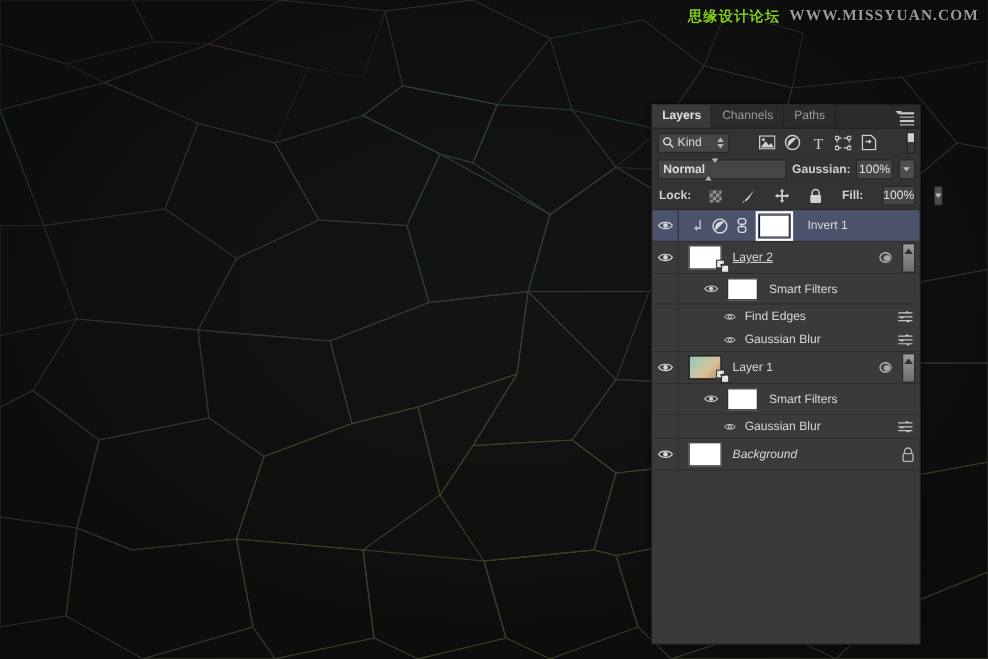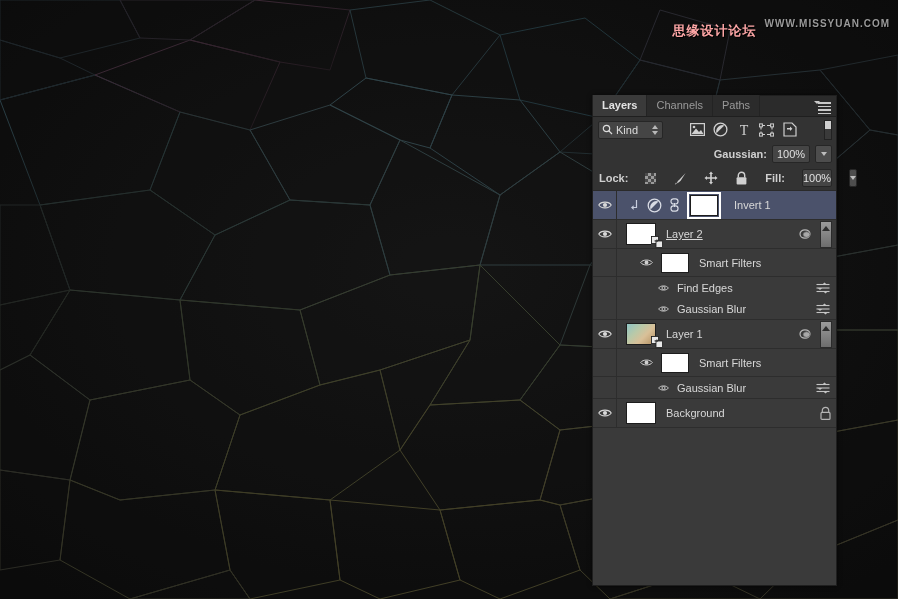--- a/index.html
+++ b/index.html
@@ -19,27 +19,26 @@
 
   
   #watermark {
     position: absolute; top: 6px; right: 8px;
     display: flex; align-items: center; gap: 8px;
     z-index: 5; user-select: none;
   }
   #watermark .wm-cn {
     font-family: "DejaVu Sans", sans-serif;
     font-size: 13px; font-weight: bold; letter-spacing: 1px;
-    color: #fca5a5;
+    color: #84cc16;
     text-shadow: 1px 1px 0 #000;
-    margin-top: 16px;
   }
   #watermark .wm-url {
-    font-family: Liberation Sans, sans-serif;
-    font-size: 10px; font-weight: bold; letter-spacing: 1px;
+    font-family: Liberation Serif, serif;
+    font-size: 14px; font-weight: bold; letter-spacing: 1px;
     color: #9a9a9a;
     text-shadow: 1px 1px 0 #000;
   }
 
   
   #layers-panel {
     position: absolute; left: 592px; top: 95px;
     width: 245px; height: 491px;
     background: #333333;
     border: 1px solid #1f1f1f;
@@ -219,21 +218,21 @@
   .so-badge {
     position: absolute; right: -7px; bottom: -3px;
     width: 12px; height: 12px;
   }
 
   .lname {
     margin-left: 10px; font-size: 11px; color: #d8d8d8;
     white-space: nowrap;
   }
   .lname.underline { text-decoration: underline; }
-  .lname.italic { }
+  .lname.italic { font-style: italic; }
   .lrow .right-icons {
     margin-left: auto; display: flex; align-items: center; gap: 6px;
     padding-right: 4px; height: 100%;
   }
   .fx-ic { width: 16px; height: 16px; display:flex; align-items:center; justify-content:center; cursor: pointer;}
   .collapse-tri {
     width: 12px; height: 27px;
     background: linear-gradient(#9b9b9b, #6d6d6d);
     border: 1px solid #2b2b2b;
     display: flex; align-items: flex-start; justify-content: center;
@@ -416,20 +415,26 @@
         <svg width="14" height="15" viewBox="0 0 14 15">
           <path d="M1 1 H9 L13 5 V14 H1 Z" fill="none" stroke="#d0d0d0" stroke-width="1.2"></path>
           <path d="M4 6 h3 v-1.5 l2.4 2.2 -2.4 2.2 V7.4 h-3 z" fill="#d0d0d0"></path>
         </svg>
       </div>
     </div>
     <div class="toggle-sw"></div>
   </div>
 
   <div class="blend-row">
+    <div class="blend-select">
+      <span class="lbl">Normal</span>
+      <span class="stepper">
+        <span class="up"></span><span class="dn"></span>
+      </span>
+    </div>
     <span class="num-label">Gaussian:</span>
     <div class="num-field">100%</div>
     <div class="num-drop">
         <span class="dn"></span>
       </div>
   </div>
 
   <div class="lock-row">
     <span class="lock-label">Lock:</span>
     <div class="lock-ic">

